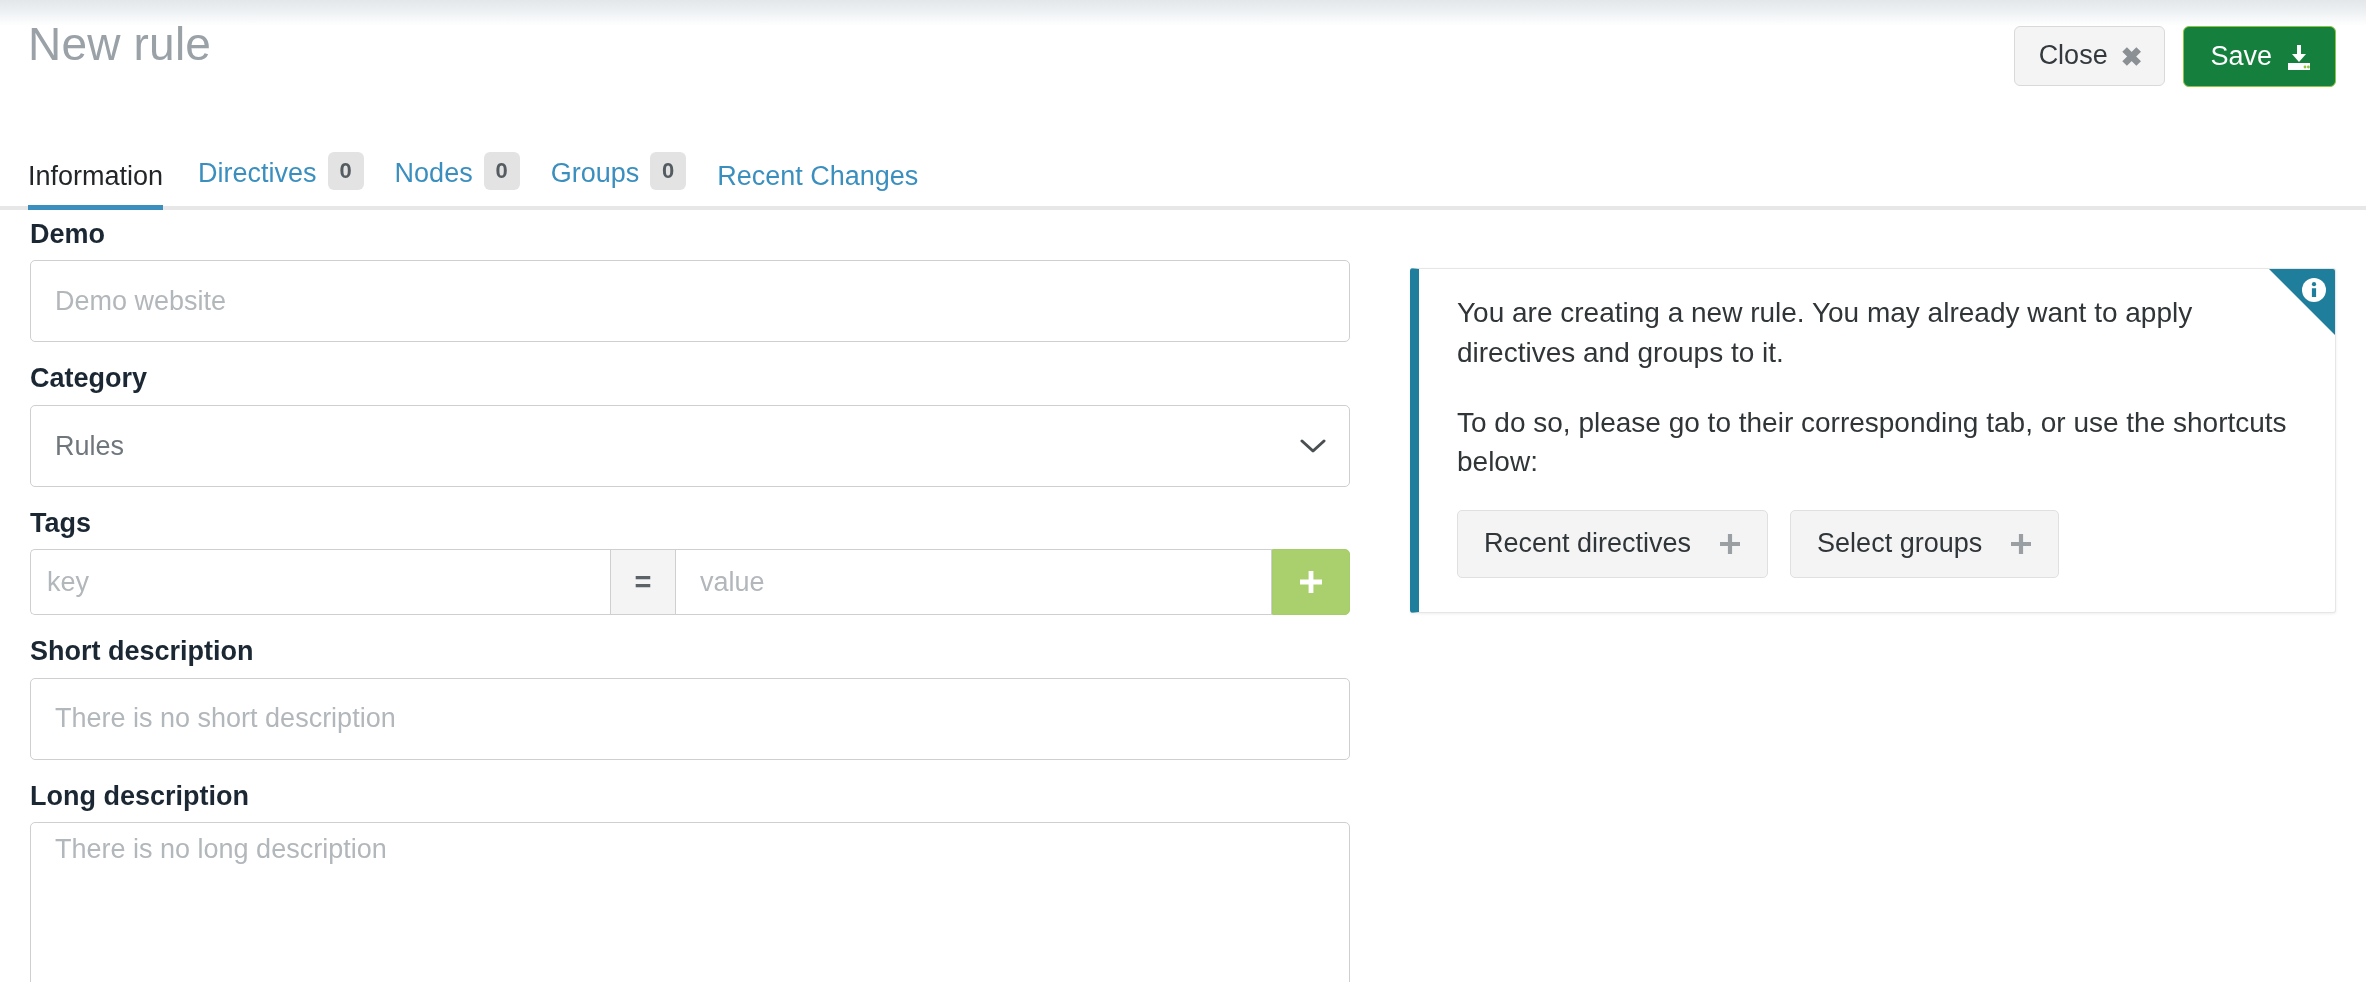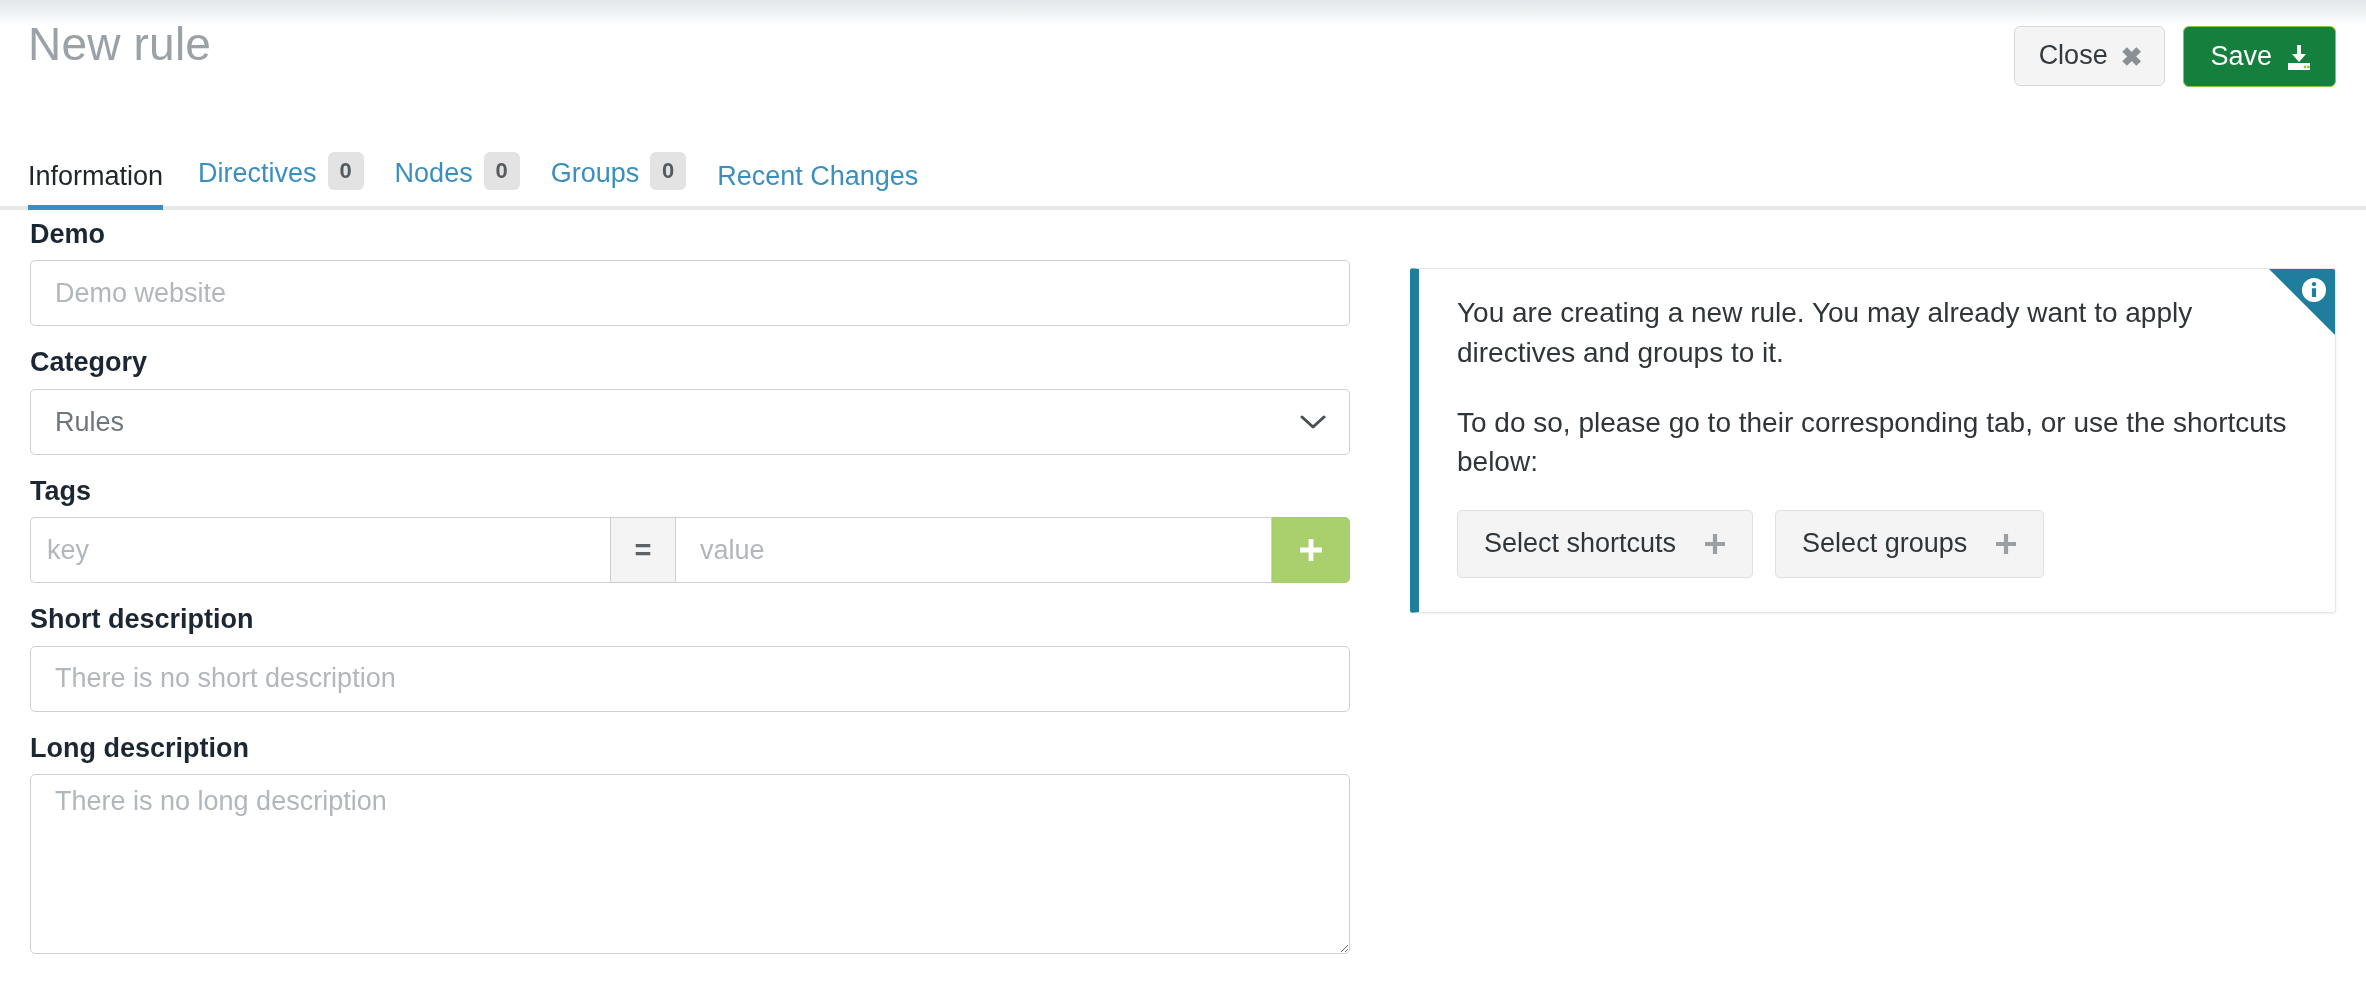--- a/index.html
+++ b/index.html
@@ -183,21 +183,21 @@
     font-size: 27px;
     font-weight: 700;
     color: #1b2733;
     margin: 0 0 10px 0;
     line-height: 1.2;
   }
   .field-label.spaced { margin-top: 20px; }
 
   .input {
     width: 100%;
-    height: 66px;
+    height: 82px;
     border: 1px solid #cfcfcf;
     border-radius: 5px;
     background: #ffffff;
     font-size: 27px;
     color: #6f767c;
     padding: 16px 24px;
     font-family: "Liberation Sans", sans-serif;
     outline: none;
   }
   .input::placeholder { color: #b2b7bb; }
@@ -476,21 +476,21 @@
             </svg>
           </span>
         </div>
 
         <p>You are creating a new rule. You may already want to apply directives and groups to it.</p>
         <p>To do so, please go to their corresponding tab, or use the shortcuts below:</p>
 
         <div class="shortcut-row">
 
           <div class="btn-shortcut">
-            <span>Select shortcuts</span>
+            <span>Recent directives</span>
             <span class="plus-gray">
               <svg viewBox="0 0 26 26" width="26" height="26" aria-hidden="true">
                 <path d="M10.9 3 h4.2 v7.9 H23 v4.2 h-7.9 V23 h-4.2 v-7.9 H3 v-4.2 h7.9 z" fill="#9a9fa3"></path>
               </svg>
             </span>
           </div>
 
           <div class="btn-shortcut">
             <span>Select groups</span>
             <span class="plus-gray">

